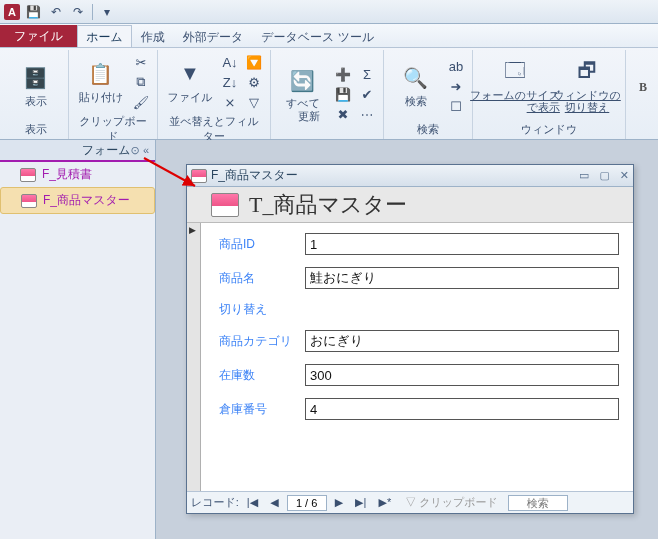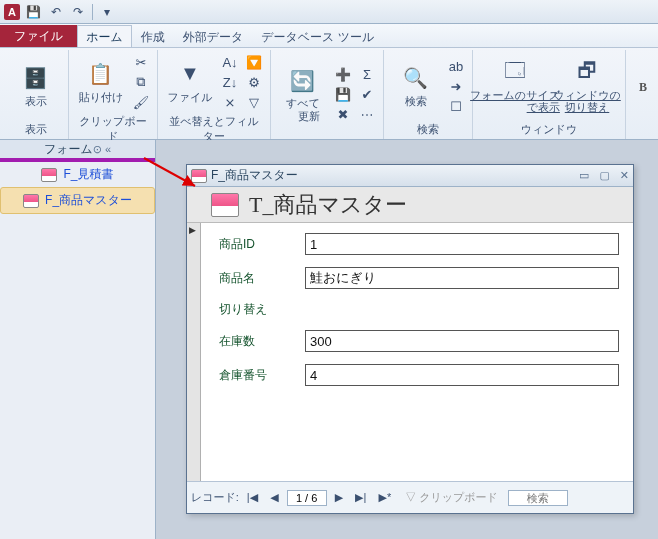--- a/index.html
+++ b/index.html
@@ -122,31 +122,30 @@
   }
 
   
   .navpane {
     position:absolute; left:0; top:0; bottom:0; width:156px;
     background:#eaeef5;
     border-right:1px solid #9db2c8;
   }
   .nav-header {
     height:22px; background:#dce4ef;
-    border-bottom:4px solid #a21caf;
-    display:flex; align-items:center; justify-content:center;
+    border-bottom:2px solid #a21caf;
+    display:flex; align-items:center; justify-content:flex-end;
     padding:0 6px;
     color:#2b4660; font-size:12px;
   }
   .nav-header .arrows { color:#5a7290; font-size:11px;}
   .nav-item {
     display:flex; align-items:center; gap:6px;
-    padding:4px 8px;
-    color:#1d4ed8;
-    justify-content:center;
+    padding:4px 20px;
+    color:#a21caf;
   }
   .nav-item .form-ico {
     width:16px; height:14px;
     background: linear-gradient(#f7a,#e58 60%,#fff 60%);
     border:1px solid #888;
     border-radius:2px;
   }
   .nav-item.sel { background:#f5e0b0; border:1px solid #e0c070; border-radius:3px; }
 
   
@@ -212,34 +211,34 @@
   }
   .record-selector::before {
     content:"▶"; position:absolute; top:2px; left:2px;
     font-size:9px; color:#333;
   }
   .field-row {
     display:flex; align-items:center;
     margin-left:18px;
   }
   .field-label {
-    width:86px; color:#14532d;
+    width:86px; color:#3b82f6;
     font-size:12px;
   }
   .field-input {
     flex:1;
     border:1px solid #555;
     height:22px;
     padding:2px 4px;
     font-size:13px;
     color:#111;
     background:#fff;
   }
   .record-nav {
-    height:32px;
+    height:22px;
     border-top:1px solid #b5c4d6;
     background:#eef3f8;
     display:flex; align-items:center;
     font-size:11px; color:#3b5070;
     gap:4px; padding:0 4px;
   }
   .record-nav .nbtn { padding:0 4px; color:#3b5070; }
   .record-nav input {
     width:40px; height:16px; font-size:11px;
     border:1px solid #9db2c8; text-align:center;
@@ -427,20 +426,24 @@
         <div class="field-row">
           <div class="field-label">商品ID</div>
           <input class="field-input" value="1" style="">
         </div>
         <div class="field-row">
           <div class="field-label">商品名</div>
           <input class="field-input" value="鮭おにぎり" style="">
         </div>
         <div class="field-row">
           <div class="field-label">切り替え</div>
+        </div>
+        <div class="field-row">
+          <div class="field-label">商品カテゴリ</div>
+          <input class="field-input" value="おにぎり" style="">
         </div>
         <div class="field-row">
           <div class="field-label">在庫数</div>
           <input class="field-input" value="300" style="">
         </div>
         <div class="field-row">
           <div class="field-label">倉庫番号</div>
           <input class="field-input" value="4" style="">
         </div>
       </div>

